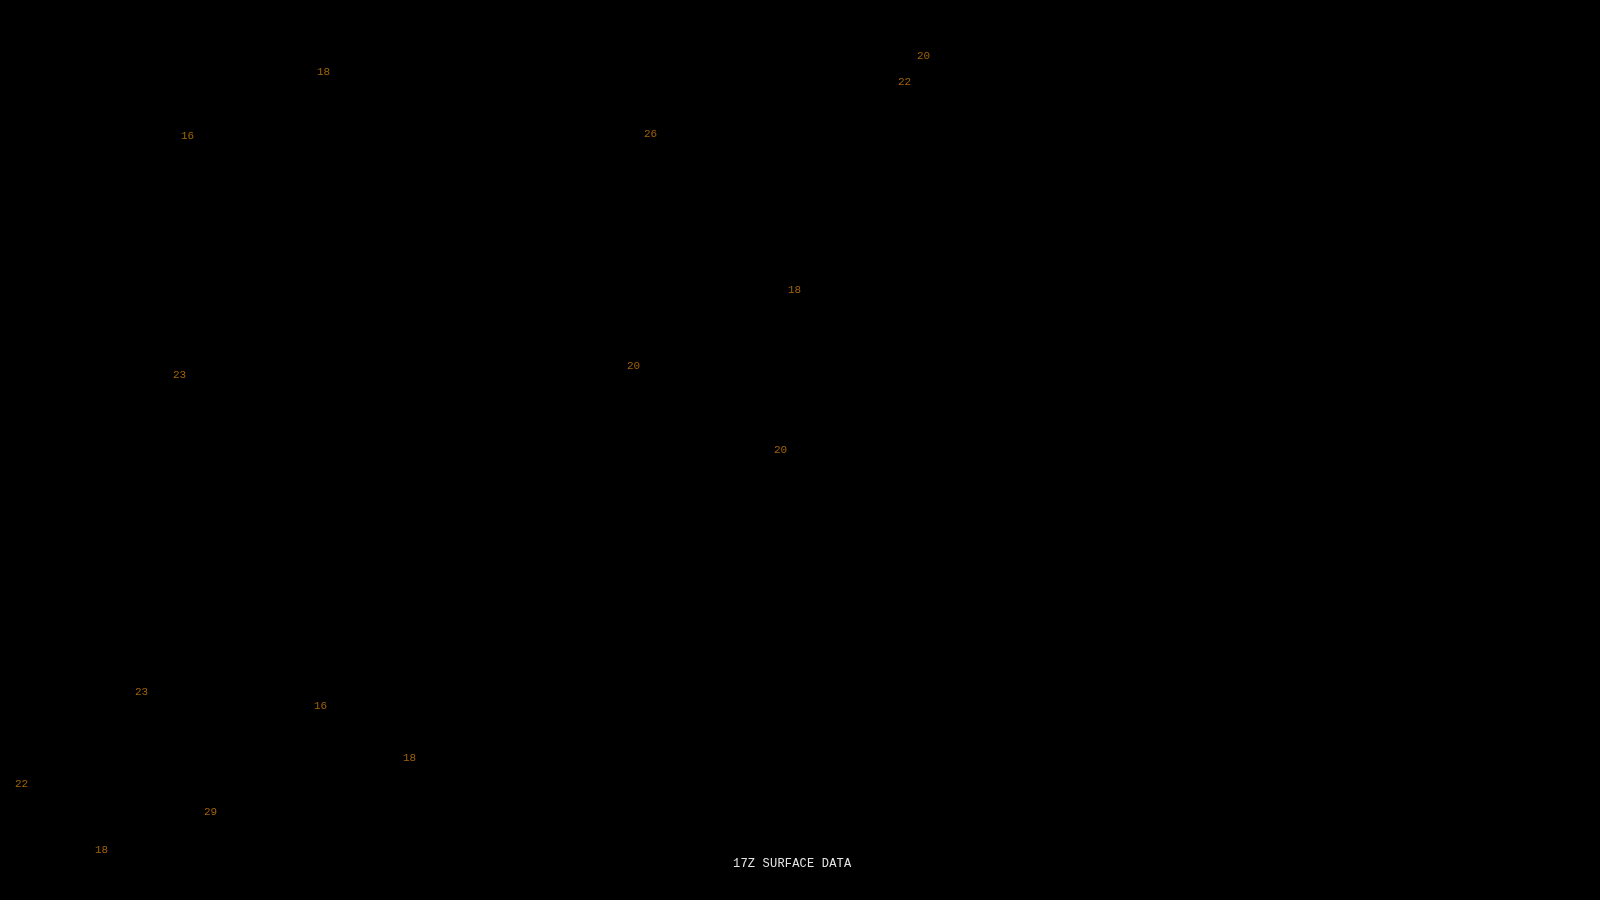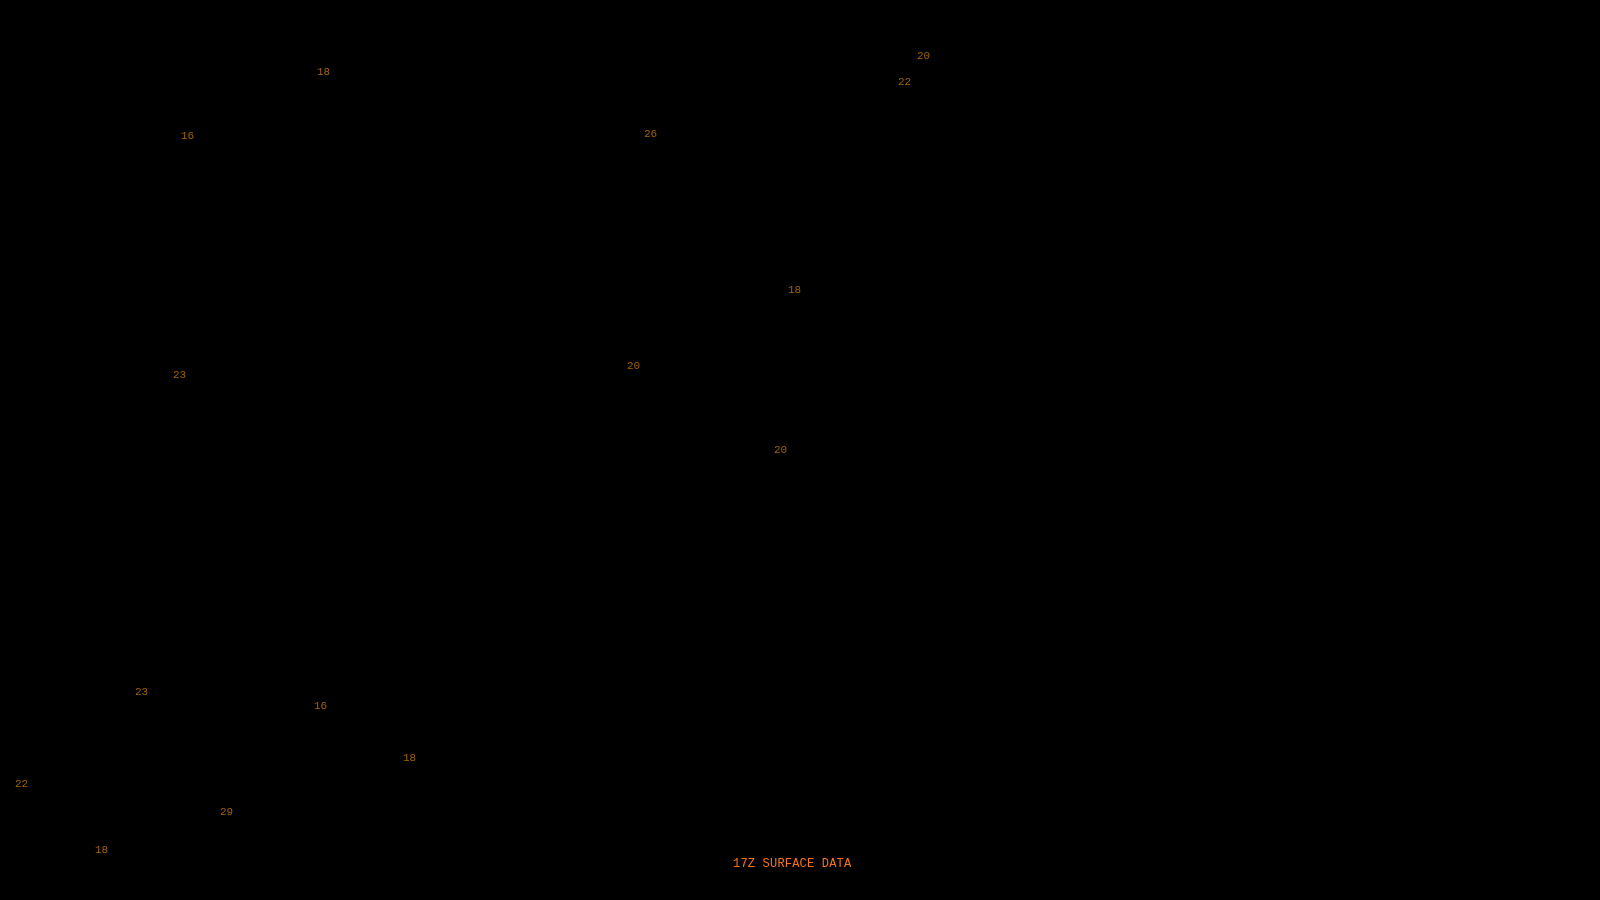--- a/index.html
+++ b/index.html
@@ -26,21 +26,21 @@
     font-family: "Liberation Mono", "DejaVu Sans Mono", monospace;
     white-space: pre;
   }
   .station-num.wide {
     letter-spacing: 6px;
   }
   .map-title {
     position: absolute;
     left: 733px;
     top: 857px;
-    color: #f97316;
+    color: #e5e5e5;
     font-size: 12px;
     line-height: 14px;
     letter-spacing: 0.2px;
     font-family: "Liberation Mono", "DejaVu Sans Mono", monospace;
     white-space: pre;
   }
 </style>
 </head>
 <body>
 
@@ -52,18 +52,18 @@
       <div class="station-num" style="left: 917px; top: 50px;">20</div>
       <div class="station-num" style="left: 898px; top: 76px;">22</div>
       <div class="station-num" style="left: 788px; top: 284px;">18</div>
       <div class="station-num" style="left: 627px; top: 360px;">20</div>
       <div class="station-num" style="left: 774px; top: 444px;">20</div>
       <div class="station-num" style="left: 173px; top: 369px;">23</div>
       <div class="station-num" style="left: 135px; top: 686px;">23</div>
       <div class="station-num" style="left: 314px; top: 700px;">16</div>
       <div class="station-num" style="left: 403px; top: 752px;">18</div>
       <div class="station-num" style="left: 15px; top: 778px;">22</div>
-      <div class="station-num" style="left: 220px; top: 806px;">29</div>
+      <div class="station-num" style="left: 204px; top: 806px;">29</div>
       <div class="station-num" style="left: 95px; top: 844px;">18</div>
       <div class="station-num wide" style="left: 785px; top: -11px;">18</div>
     </div>
   <div class="map-title">17Z SURFACE DATA</div>
 </div>
 
 </body></html>

